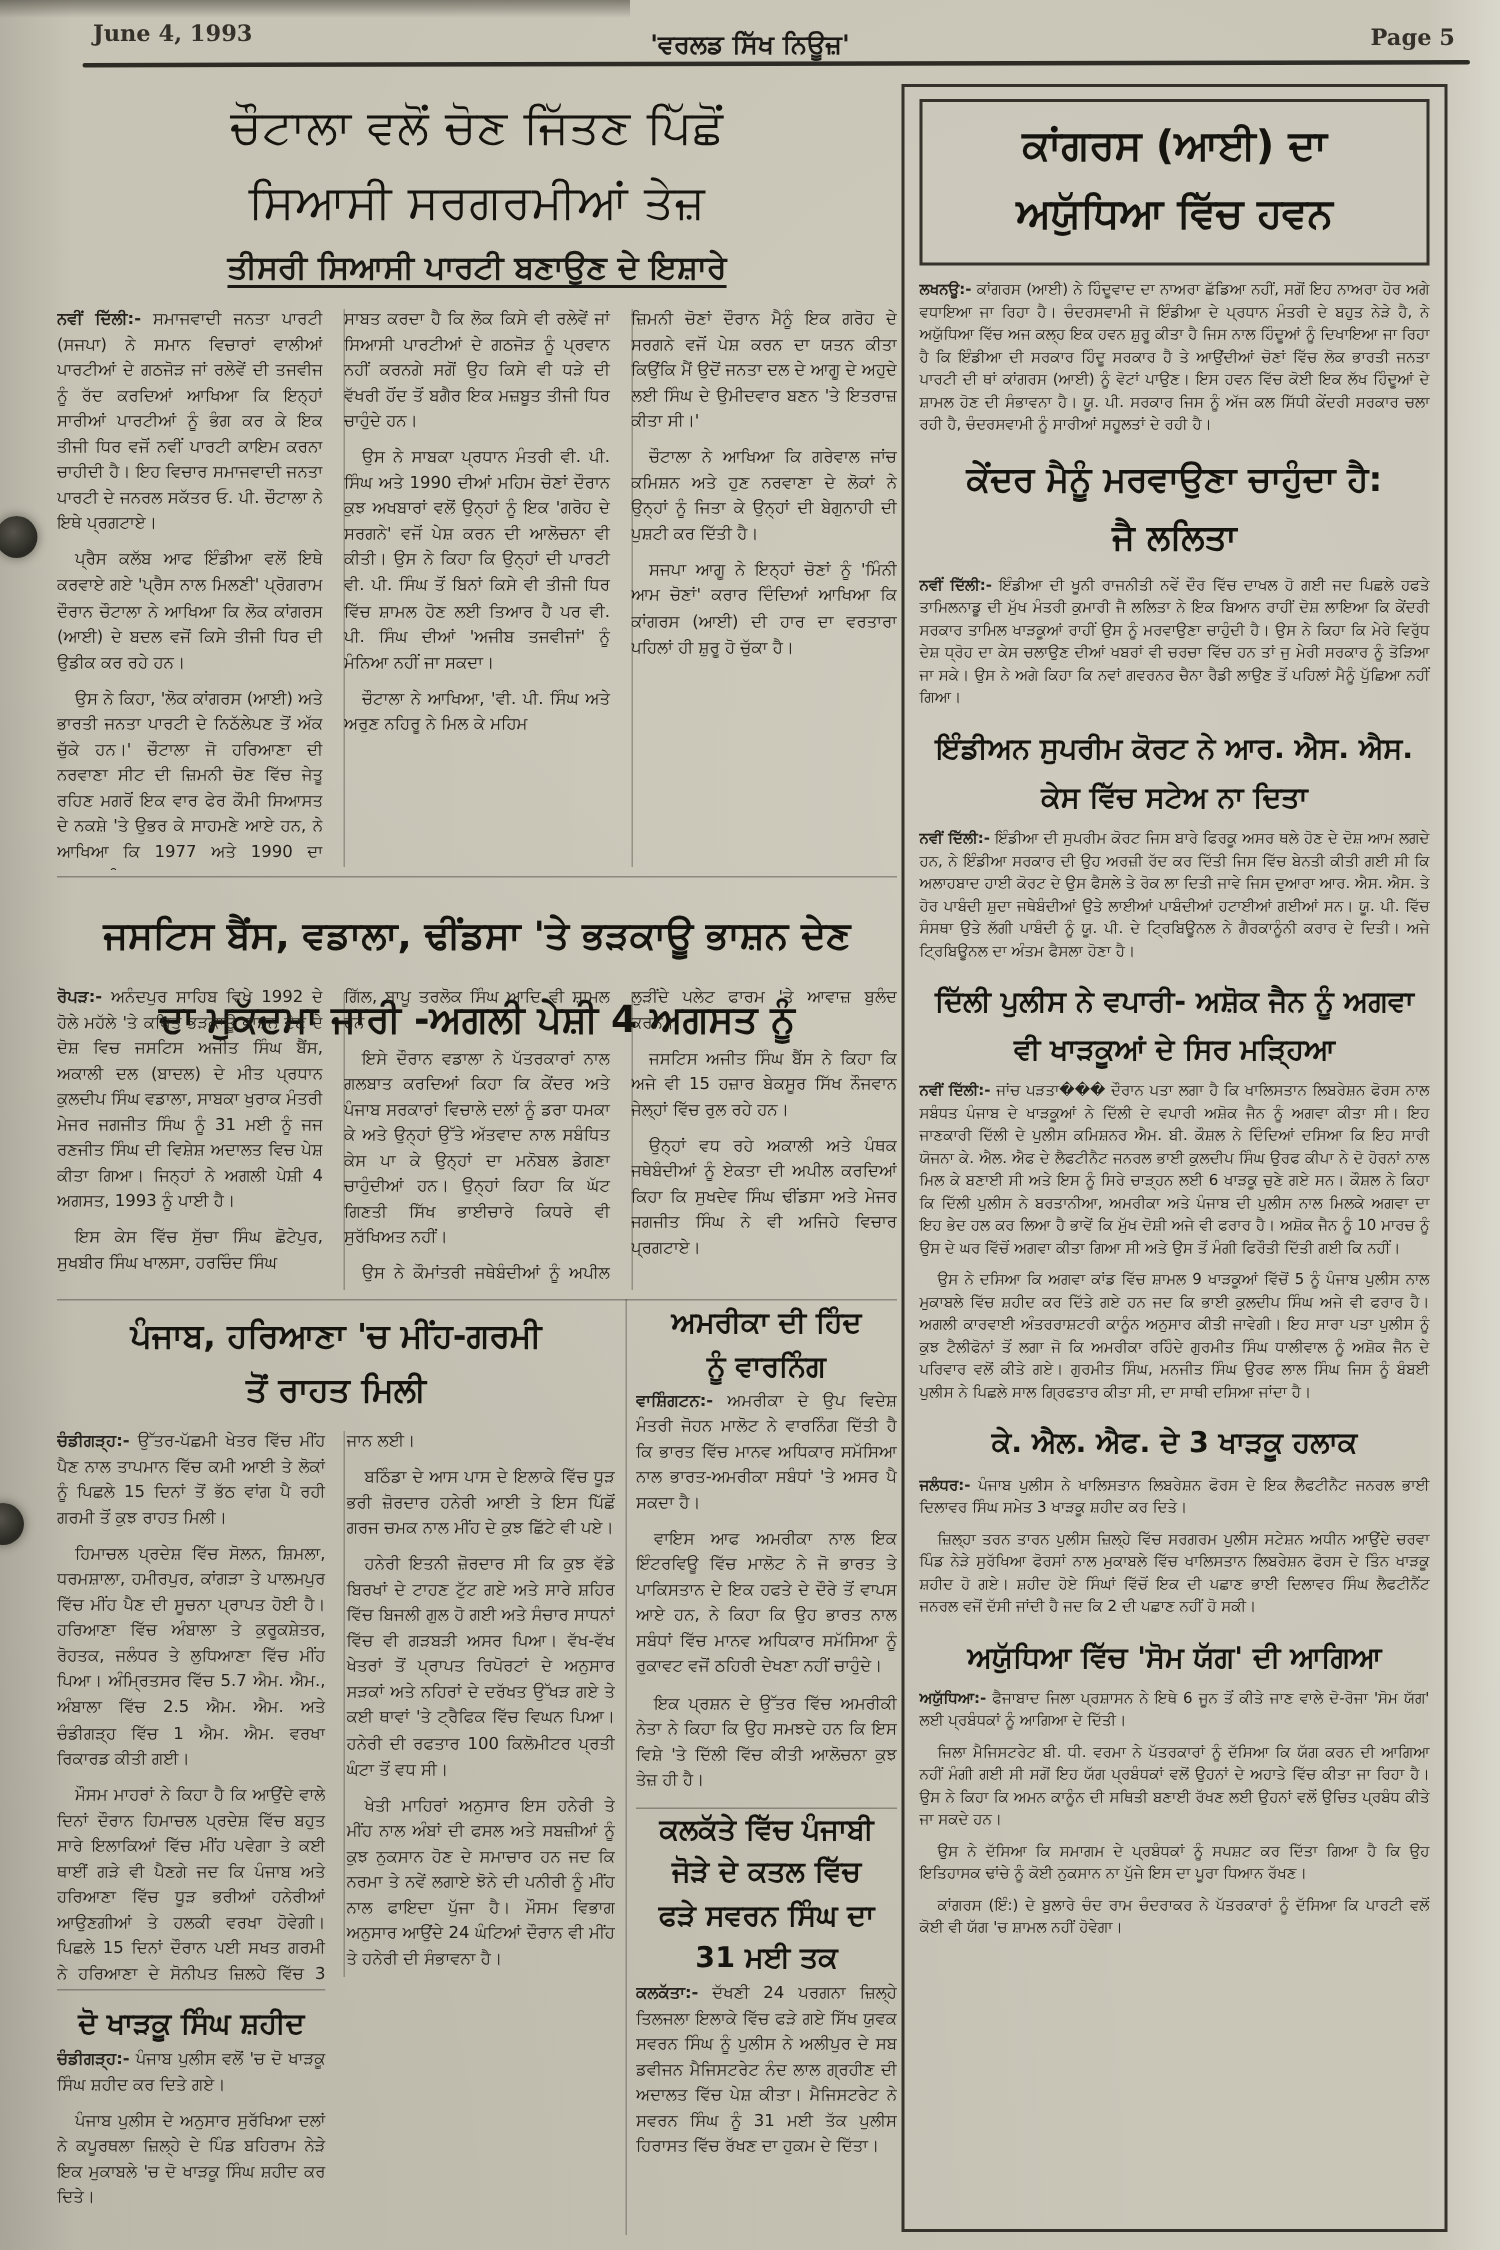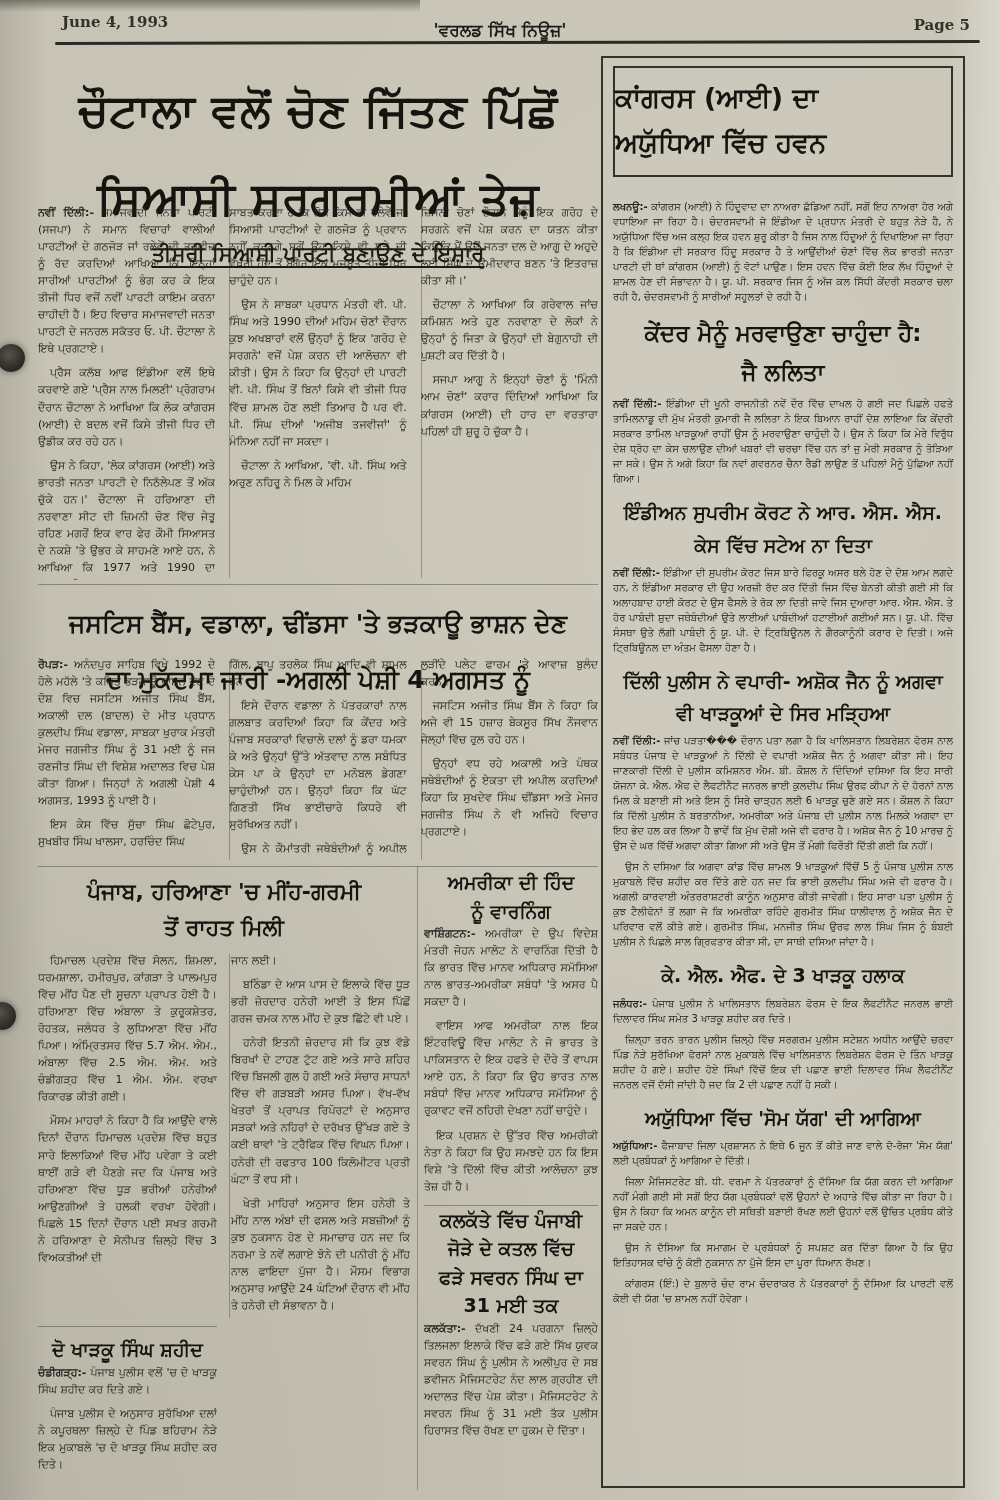--- a/index.html
+++ b/index.html
@@ -21,21 +21,21 @@
   #hole2{left:-12px;top:1002px;width:28px;height:28px;}
 
   .mh-date{position:absolute;left:62px;top:13px;font-size:15px;font-weight:bold;color:#33312a;
     font-family:"DejaVu Serif","Liberation Serif",serif;}
   .mh-title{position:absolute;left:0;right:0;top:20px;text-align:center;font-size:17px;font-weight:bold;color:#1c1b17;}
   .mh-page{position:absolute;right:30px;top:16px;font-size:15px;font-weight:bold;color:#33312a;
     font-family:"DejaVu Serif","Liberation Serif",serif;}
   .header-rule{position:absolute;left:55px;width:925px;top:41px;height:3px;background:#2c2b26;
     border-radius:2px;transform:rotate(-0.12deg);}
 
-  .h1{font-size:45px;font-weight:bold;line-height:1.62;color:#15140f;letter-spacing:0.5px;margin-top:15px;}
+  .h1{font-size:31px;font-weight:normal;line-height:1.62;color:#15140f;letter-spacing:0.5px;}
   .subhead{font-size:21px;font-weight:bold;color:#1b1a15;text-decoration:underline;text-underline-offset:5px;margin-top:6px;}
   .h2{font-size:25px;font-weight:bold;line-height:1.6;color:#15140f;margin-top:16px;}
   .h3{font-size:22px;font-weight:bold;line-height:1.65;color:#15140f;}
   .h4{font-size:19px;font-weight:bold;line-height:1.5;color:#15140f;}
 
   .cols{display:flex;gap:14px;}
   .col{flex:1;overflow:hidden;text-align:justify;font-size:11px;line-height:1.55;color:#24221c;}
   p.body{margin:0 0 7px 0;text-indent:12px;}
   p.lead{text-indent:0;}
   .dl{font-weight:bold;}
@@ -54,22 +54,22 @@
   #weather-c1{height:368px;overflow:hidden;}
   #martyr-head{border-top:1px solid rgba(25,23,17,0.35);margin-top:6px;padding-top:8px;text-align:center;}
 
   #row3-right{position:absolute;left:424px;top:868px;width:174px;height:644px;overflow:hidden;
     text-align:justify;font-size:11px;line-height:1.55;}
   .center{text-align:center;}
   #calcutta-head{border-top:1px solid rgba(25,23,17,0.35);margin-top:10px;}
 
   #rightbox{position:absolute;left:601px;top:56px;width:364px;height:1432px;border:2px solid #34322b;
     padding:8px 10px;box-sizing:border-box;overflow:hidden;background:rgba(255,255,255,0.03);}
-  .boxed-head{border:2px solid #34322b;padding:8px 0 10px;text-align:left;
-    font-size:27px;font-weight:bold;line-height:1.65;color:#15140f;margin-bottom:22px;}
+  .boxed-head{border:2px solid #34322b;padding:8px 16px 10px;text-align:center;
+    font-size:27px;font-weight:bold;line-height:1.65;color:#15140f;margin-bottom:9px;}
   .rh-big{font-size:23px;font-weight:bold;text-align:center;line-height:1.7;color:#15140f;margin:10px 0 4px;}
   .rh{font-size:19px;font-weight:bold;text-align:center;line-height:1.7;color:#15140f;margin:10px 0 4px;}
   .rbody{font-size:10px;line-height:1.5;text-align:justify;color:#24221c;}
   .rbody p{margin:0 0 6px 0;text-indent:12px;}
   .rbody p.lead{text-indent:0;}
 </style>
 </head>
 <body>
 
 <div id="page">
@@ -129,20 +129,21 @@
   </div>
 
   <div id="row3-left-h">
     <div class="h3">ਪੰਜਾਬ, ਹਰਿਆਣਾ 'ਚ ਮੀਂਹ-ਗਰਮੀ</div>
     <div class="h3">ਤੋਂ ਰਾਹਤ ਮਿਲੀ</div>
   </div>
 
   <div id="row3-cols">
     <div class="subcol">
       <div id="weather-c1">
+        <p class="body lead"><b class="dl">ਚੰਡੀਗੜ੍ਹ:-</b> <span>ਉੱਤਰ-ਪੱਛਮੀ ਖੇਤਰ ਵਿੱਚ ਮੀਂਹ ਪੈਣ ਨਾਲ ਤਾਪਮਾਨ ਵਿੱਚ ਕਮੀ ਆਈ ਤੇ ਲੋਕਾਂ ਨੂੰ ਪਿਛਲੇ 15 ਦਿਨਾਂ ਤੋਂ ਭੱਠ ਵਾਂਗ ਪੈ ਰਹੀ ਗਰਮੀ ਤੋਂ ਕੁਝ ਰਾਹਤ ਮਿਲੀ।</span></p>
         <p class="body">ਹਿਮਾਚਲ ਪ੍ਰਦੇਸ਼ ਵਿੱਚ ਸੋਲਨ, ਸ਼ਿਮਲਾ, ਧਰਮਸ਼ਾਲਾ, ਹਮੀਰਪੁਰ, ਕਾਂਗੜਾ ਤੇ ਪਾਲਮਪੁਰ ਵਿੱਚ ਮੀਂਹ ਪੈਣ ਦੀ ਸੂਚਨਾ ਪ੍ਰਾਪਤ ਹੋਈ ਹੈ। ਹਰਿਆਣਾ ਵਿੱਚ ਅੰਬਾਲਾ ਤੇ ਕੁਰੂਕਸ਼ੇਤਰ, ਰੋਹਤਕ, ਜਲੰਧਰ ਤੇ ਲੁਧਿਆਣਾ ਵਿੱਚ ਮੀਂਹ ਪਿਆ। ਅੰਮ੍ਰਿਤਸਰ ਵਿੱਚ 5.7 ਐਮ. ਐਮ., ਅੰਬਾਲਾ ਵਿੱਚ 2.5 ਐਮ. ਐਮ. ਅਤੇ ਚੰਡੀਗੜ੍ਹ ਵਿੱਚ 1 ਐਮ. ਐਮ. ਵਰਖਾ ਰਿਕਾਰਡ ਕੀਤੀ ਗਈ।</p>
         <p class="body">ਮੌਸਮ ਮਾਹਰਾਂ ਨੇ ਕਿਹਾ ਹੈ ਕਿ ਆਉਂਦੇ ਵਾਲੇ ਦਿਨਾਂ ਦੌਰਾਨ ਹਿਮਾਚਲ ਪ੍ਰਦੇਸ਼ ਵਿੱਚ ਬਹੁਤ ਸਾਰੇ ਇਲਾਕਿਆਂ ਵਿੱਚ ਮੀਂਹ ਪਵੇਗਾ ਤੇ ਕਈ ਥਾਈਂ ਗੜੇ ਵੀ ਪੈਣਗੇ ਜਦ ਕਿ ਪੰਜਾਬ ਅਤੇ ਹਰਿਆਣਾ ਵਿੱਚ ਧੂੜ ਭਰੀਆਂ ਹਨੇਰੀਆਂ ਆਉਣਗੀਆਂ ਤੇ ਹਲਕੀ ਵਰਖਾ ਹੋਵੇਗੀ। ਪਿਛਲੇ 15 ਦਿਨਾਂ ਦੌਰਾਨ ਪਈ ਸਖਤ ਗਰਮੀ ਨੇ ਹਰਿਆਣਾ ਦੇ ਸੋਨੀਪਤ ਜ਼ਿਲ੍ਹੇ ਵਿੱਚ 3 ਵਿਅਕਤੀਆਂ ਦੀ</p>
       </div>
       <div id="martyr-head">
         <span class="h4">ਦੋ ਖਾੜਕੂ ਸਿੰਘ ਸ਼ਹੀਦ</span>
       </div>
       <div>
         <p class="body lead"><b class="dl">ਚੰਡੀਗੜ੍ਹ:-</b> <span>ਪੰਜਾਬ ਪੁਲੀਸ ਵਲੋਂ 'ਚ ਦੋ ਖਾੜਕੂ ਸਿੰਘ ਸ਼ਹੀਦ ਕਰ ਦਿਤੇ ਗਏ।</span></p>
         <p class="body">ਪੰਜਾਬ ਪੁਲੀਸ ਦੇ ਅਨੁਸਾਰ ਸੁਰੱਖਿਆ ਦਲਾਂ ਨੇ ਕਪੂਰਥਲਾ ਜ਼ਿਲ੍ਹੇ ਦੇ ਪਿੰਡ ਬਹਿਰਾਮ ਨੇੜੇ ਇਕ ਮੁਕਾਬਲੇ 'ਚ ਦੋ ਖਾੜਕੂ ਸਿੰਘ ਸ਼ਹੀਦ ਕਰ ਦਿਤੇ।</p>
       </div>

